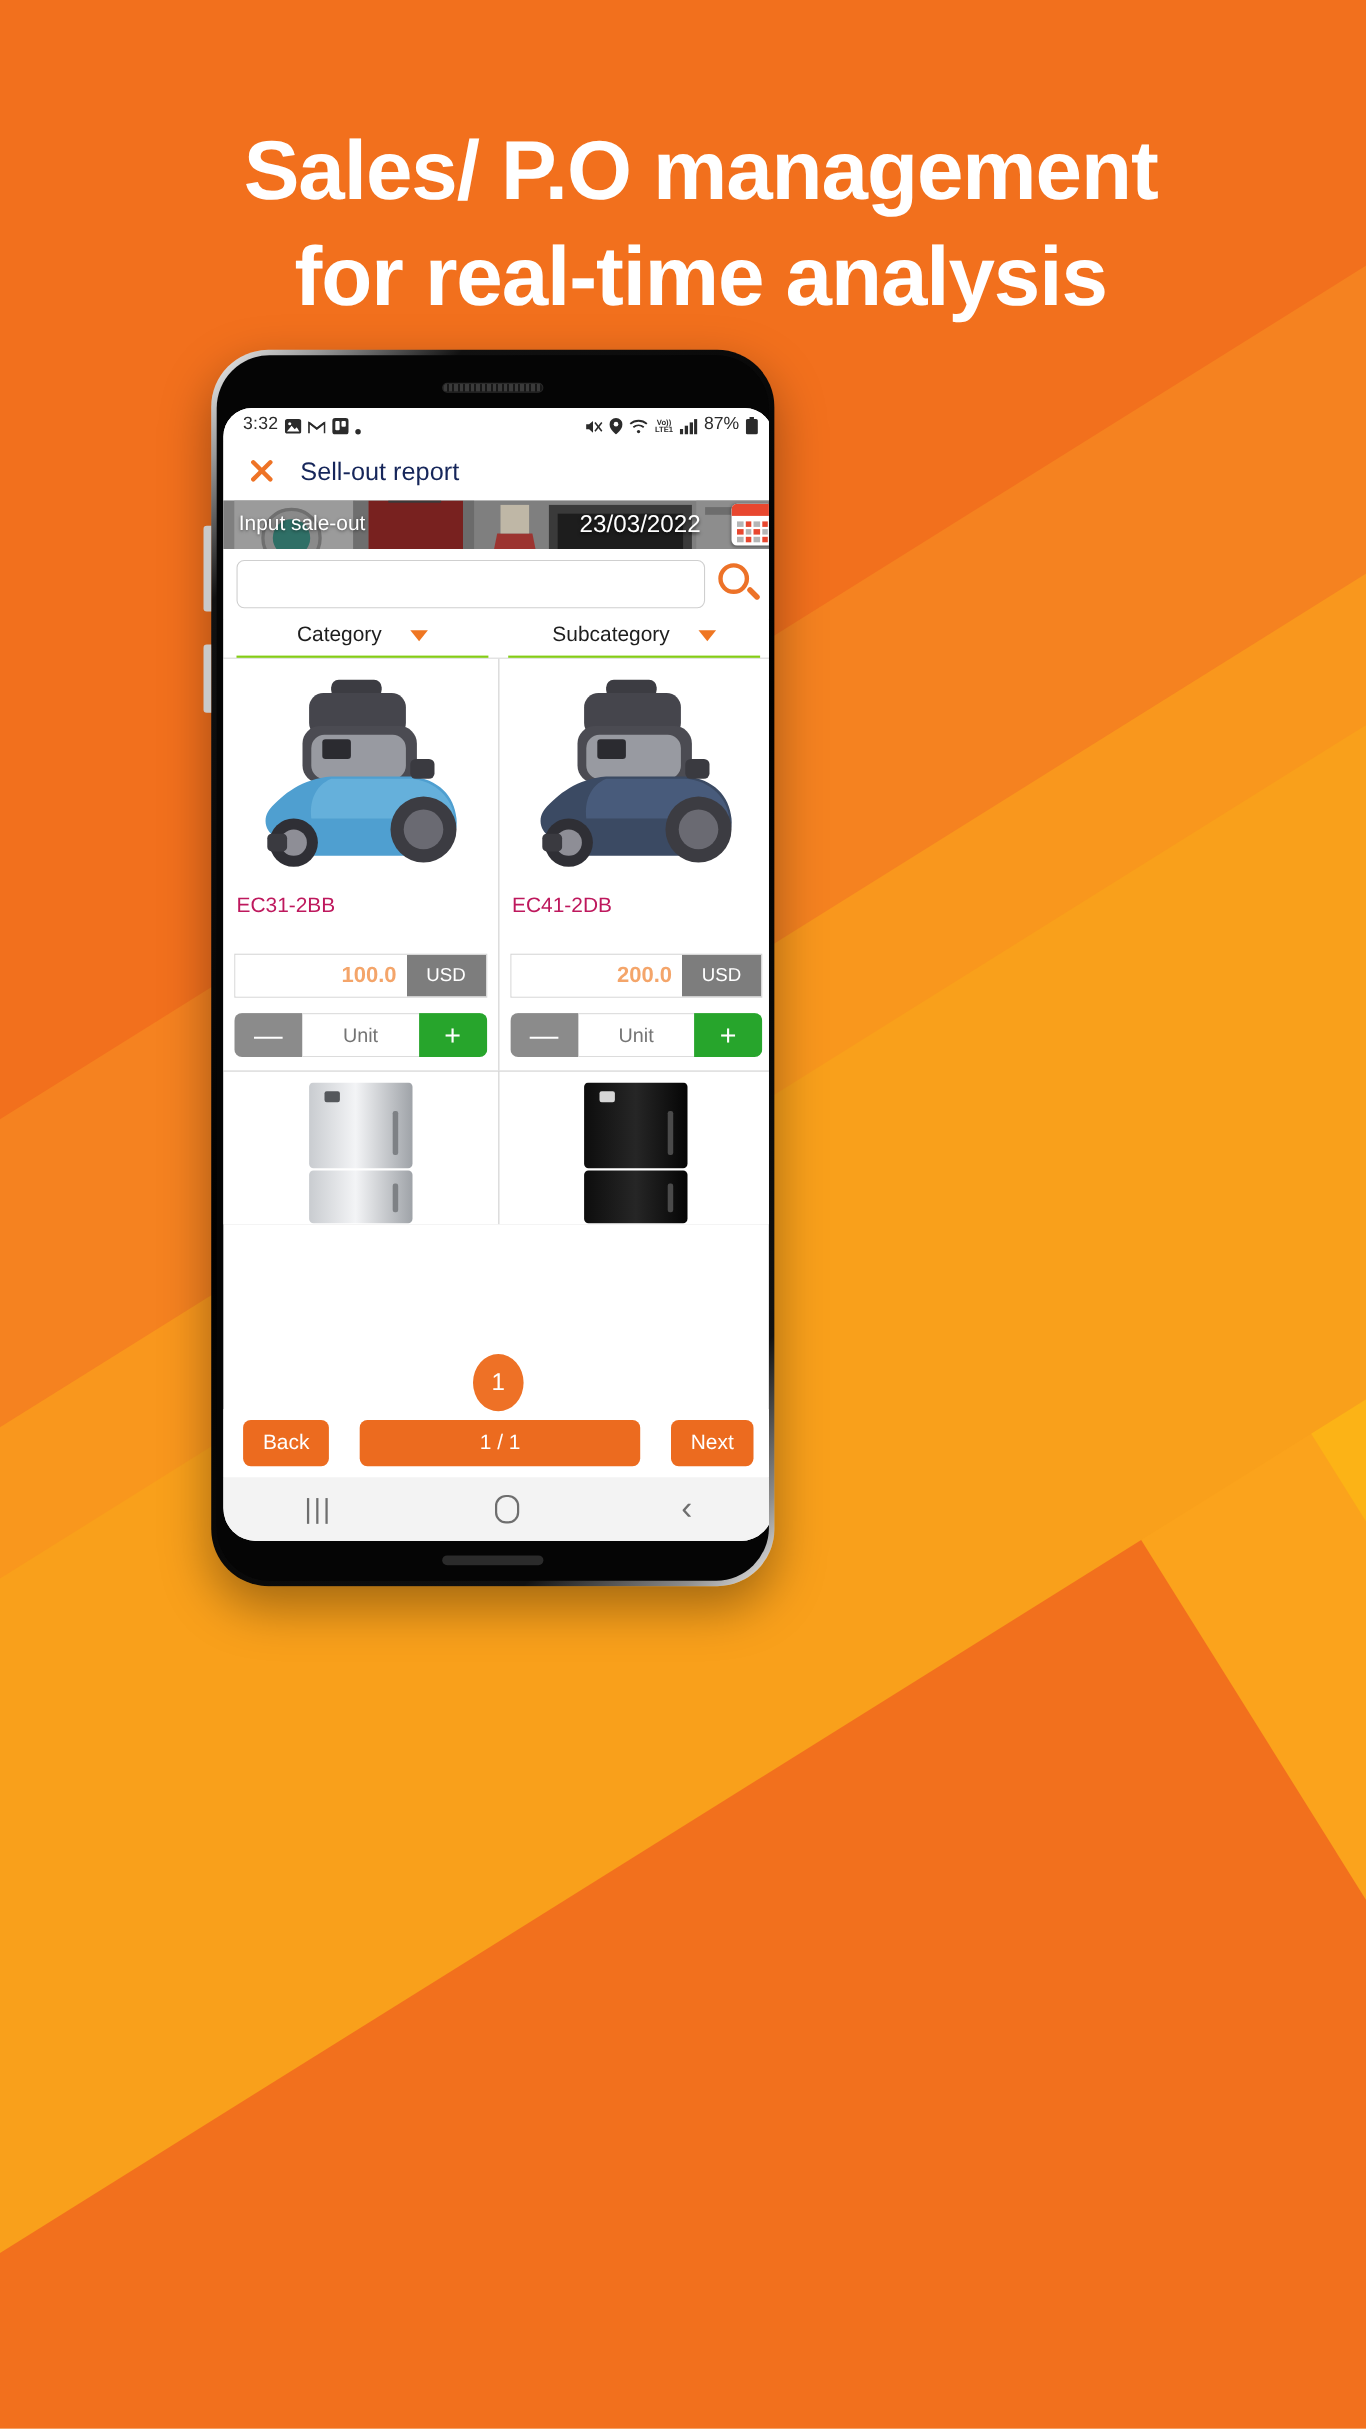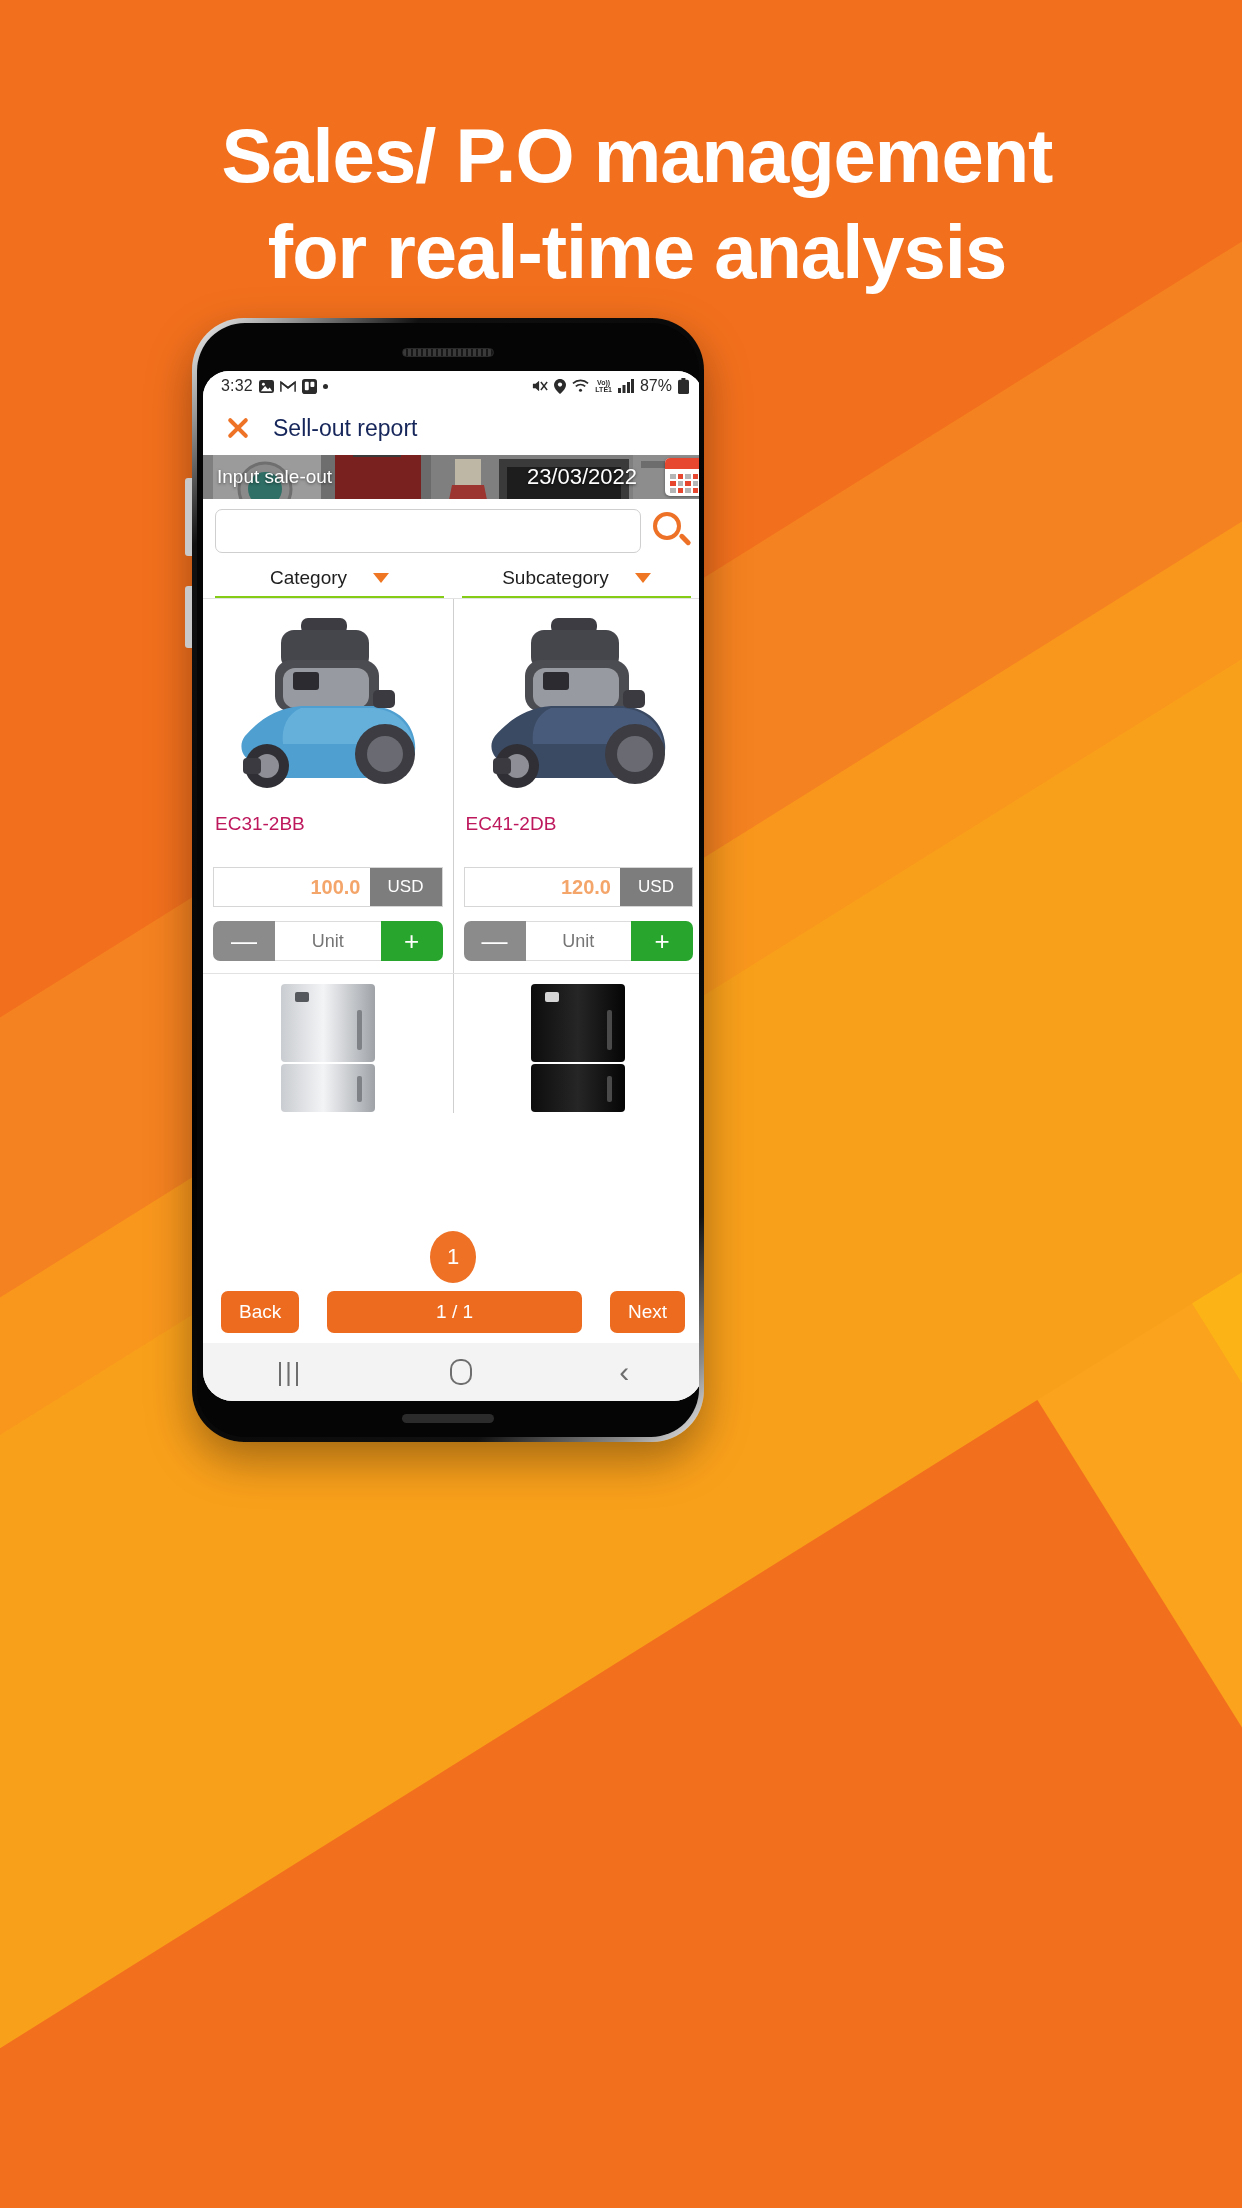--- a/index.html
+++ b/index.html
@@ -134,21 +134,21 @@
   .statusbar {
     height: 30px;
     display: flex;
     align-items: center;
     justify-content: space-between;
     padding: 0 14px 0 18px;
     background: #ffffff;
     color: #2b2b2b;
     font-size: 15px;
   }
-  .sb-left, .sb-right { display: flex; align-items: center; gap: 6px; }
+  .sb-left, .sb-right { display: flex; align-items: flex-end; gap: 6px; }
   .sb-time { font-size: 16px; letter-spacing: .2px; }
   .sb-ico { display: inline-flex; align-items: center; }
   .sb-dot { width: 5px; height: 5px; border-radius: 50%; background: #2b2b2b; display:inline-block; }
   .volte { font-size: 7px; line-height: 7px; text-align: center; font-weight: bold; }
   .sb-pct { font-size: 16px; }
 
   
   .appbar {
     height: 54px;
     display: flex;
@@ -670,21 +670,21 @@
                 <ellipse cx="162" cy="142" rx="30" ry="30" fill="#3c3c42"></ellipse>
                 <ellipse cx="162" cy="142" rx="18" ry="18" fill="#6a6a72"></ellipse>
                 <ellipse cx="44" cy="154" rx="22" ry="22" fill="#2f2f35"></ellipse>
                 <ellipse cx="44" cy="154" rx="12" ry="12" fill="#8e8e96"></ellipse>
                 <rect x="20" y="146" width="18" height="16" rx="4" fill="#3a3a40"></rect>
                 <rect x="150" y="78" width="22" height="18" rx="5" fill="#3a3a40"></rect>
               </svg>
             </div>
             <div class="prod-code">EC41-2DB</div>
             <div class="price-row">
-              <div class="price-val">120.0</div>
+              <div class="price-val">200.0</div>
               <div class="price-cur">USD</div>
             </div>
             <div class="stepper">
               <div class="step-minus">—</div>
               <div class="step-field">Unit</div>
               <div class="step-plus">+</div>
             </div>
           </div>
         </div>
 

